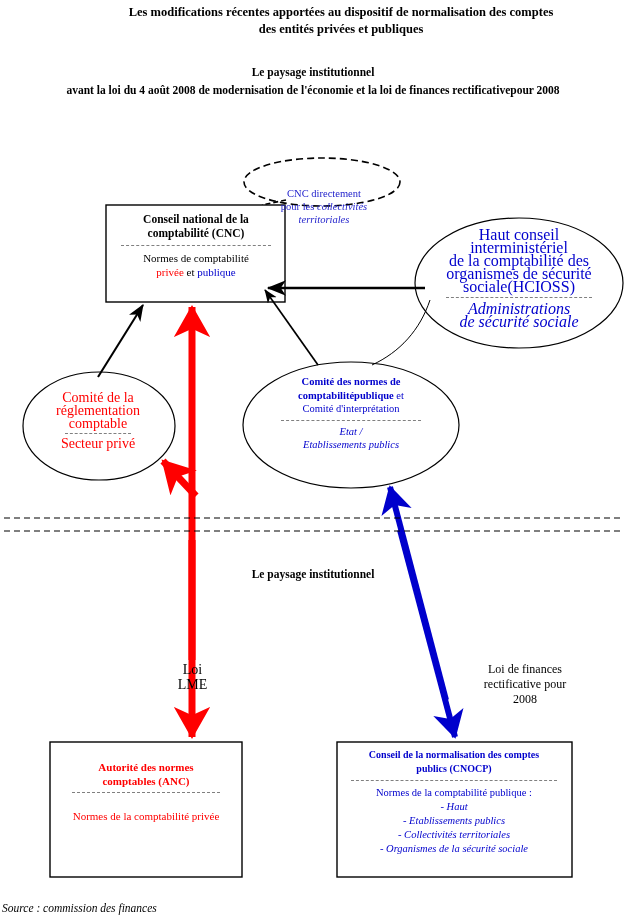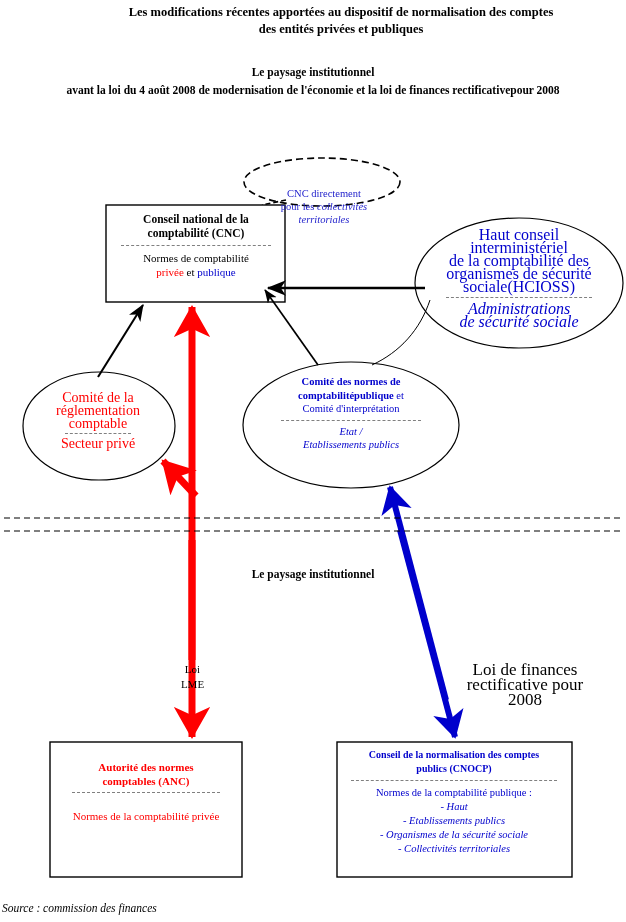--- a/index.html
+++ b/index.html
@@ -52,22 +52,22 @@
   #hciss-text{left:432px;top:228px;width:174px;font-size:16px;color:#0000CC;line-height:13px;}
   #hciss-text .rule{width:146px;margin-top:4px;margin-bottom:4px;}
 
   #crc-text{left:28px;top:391px;width:140px;font-size:14px;color:#FF0000;line-height:13px;}
   #crc-text .rule{width:66px;margin-top:3px;margin-bottom:3px;}
 
   #cnocp-e-text{left:262px;top:375px;width:178px;font-size:10.5px;color:#0000CC;line-height:13.5px;}
   #cnocp-e-text .hd{font-weight:bold;}
   #cnocp-e-text .rule{width:140px;margin-top:4px;margin-bottom:4px;}
 
-  #loi-lme-label{left:140px;top:662px;width:105px;font-size:11px;line-height:15px;}
-  #loi-finances-label{left:455px;top:662px;width:140px;font-size:17px;line-height:15px;}
+  #loi-lme-label{left:140px;top:662px;width:105px;font-size:14px;line-height:15px;}
+  #loi-finances-label{left:455px;top:662px;width:140px;font-size:12px;line-height:15px;}
 
   #anc-text{left:56px;top:760px;width:180px;font-size:11px;color:#FF0000;line-height:14px;}
   #anc-text .hd{font-weight:bold;}
   #anc-text .rule{width:148px;margin-top:4px;margin-bottom:16px;}
 
   #cnocp-text{left:343px;top:748px;width:222px;font-size:10.5px;color:#0000CC;line-height:14px;}
   #cnocp-text .hd{font-weight:bold;font-size:10px;line-height:14px;}
   #cnocp-text .rule{width:206px;margin-top:4px;margin-bottom:5px;}
 </style>
 </head>
@@ -195,17 +195,17 @@
   <div>Normes de la comptabilité privée</div>
 </div>
 
 <div class="abs ctr node-text" id="cnocp-text">
   <div class="hd">Conseil de la normalisation des comptes</div>
   <div class="hd">publics (CNOCP)</div>
   <hr class="rule">
   <div>Normes de la comptabilité publique :</div>
   <div class="ital">- Haut</div>
   <div class="ital">- Etablissements publics</div>
+  <div class="ital">- Collectivités territoriales</div>
   <div class="ital">- Organismes de la sécurité sociale</div>
-  <div class="ital">- Collectivités territoriales</div>
 </div>
 
 <div class="abs" id="source-note">Source : commission des finances</div>
 
 </body></html>

